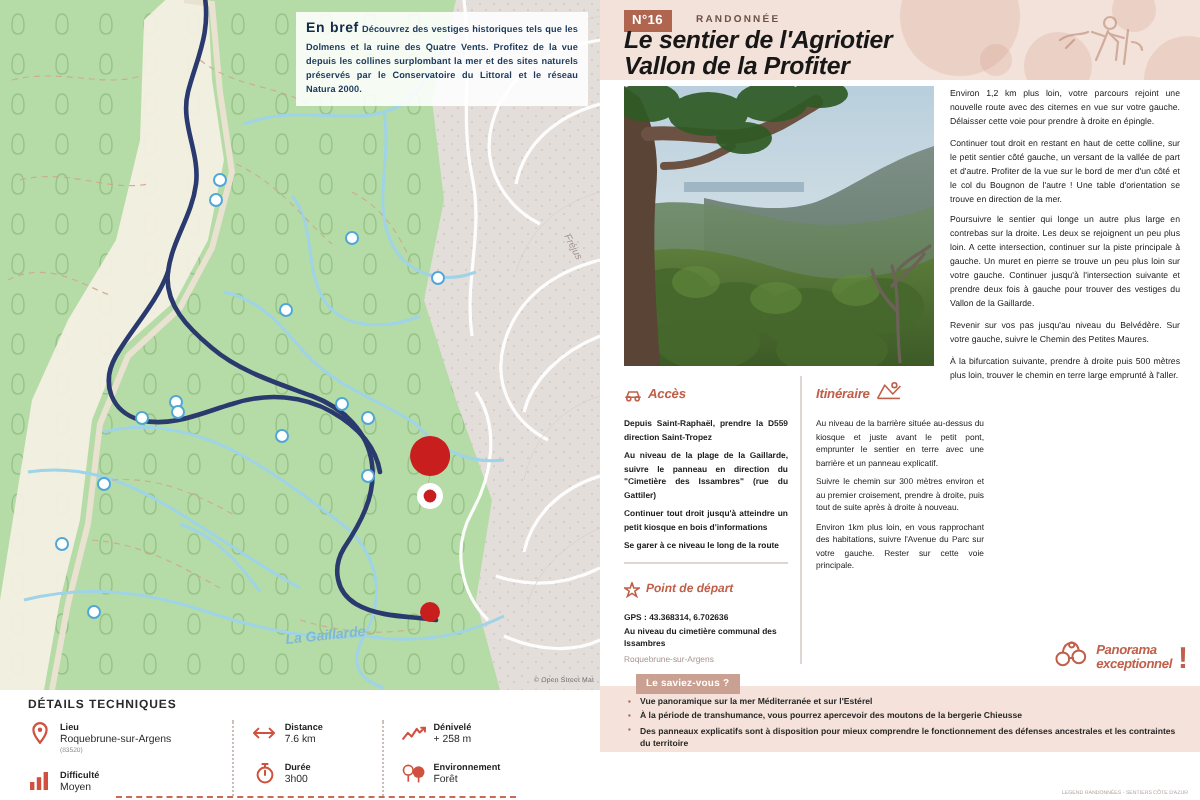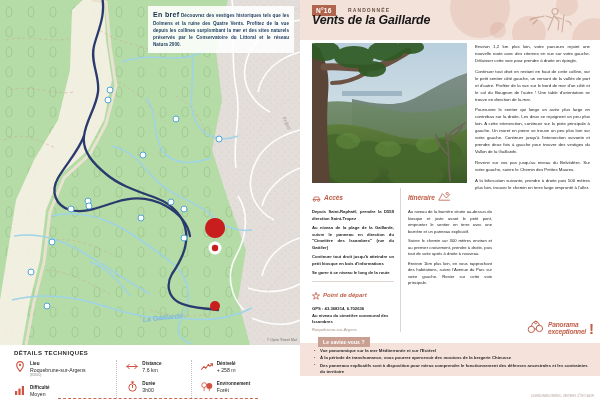--- a/index.html
+++ b/index.html
@@ -355,21 +355,22 @@
             <path d="M24 12 L18 10"></path>
             <path d="M27 11 L34 13"></path>
             <path d="M36 9 L34 26"></path>
             <path d="M2 14 C7 10 12 12 16 10"></path>
             <path d="M5 18 L9 14"></path>
             <path d="M38 15 C41 15 43 17 43 19"></path>
           </g>
         </svg>
       </div>
       <div class="rt-title">
-        <div>Vents de la Gaillarde</div>
+        <div>Le sentier de l'Agriotier</div>
+        <div>Vallon de la Profiter</div>
       </div>
     </div>
 
     <div class="rt-body">
 
       <div class="photo">
         <svg width="155" height="140" viewBox="0 0 155 140">
           <defs>
             <linearGradient id="sky" x1="0" y1="0" x2="0" y2="1">
               <stop offset="0%" stop-color="#b9cfdd"></stop>

